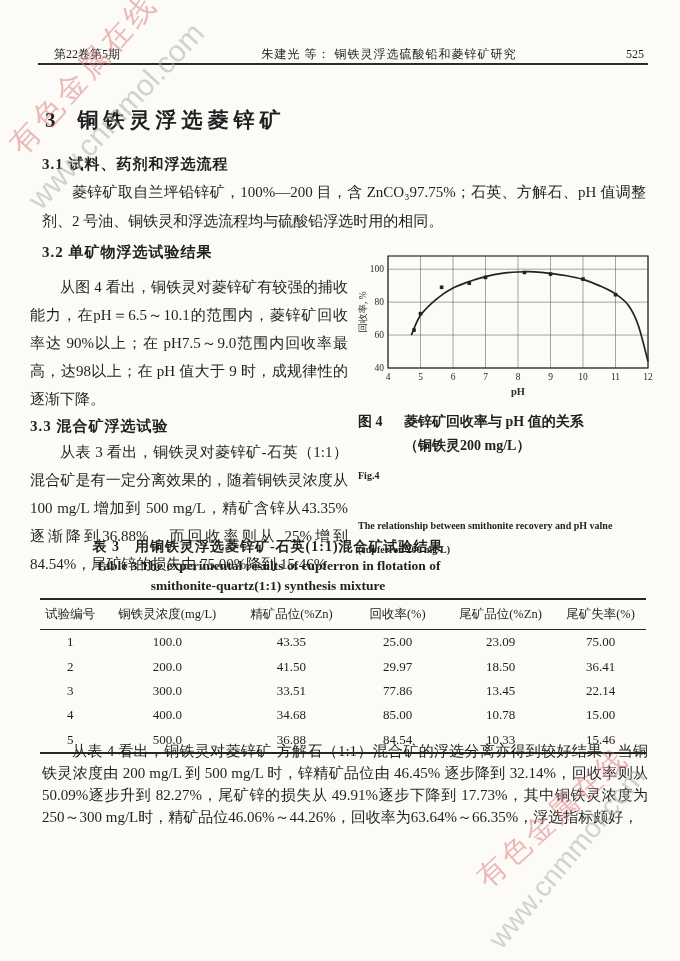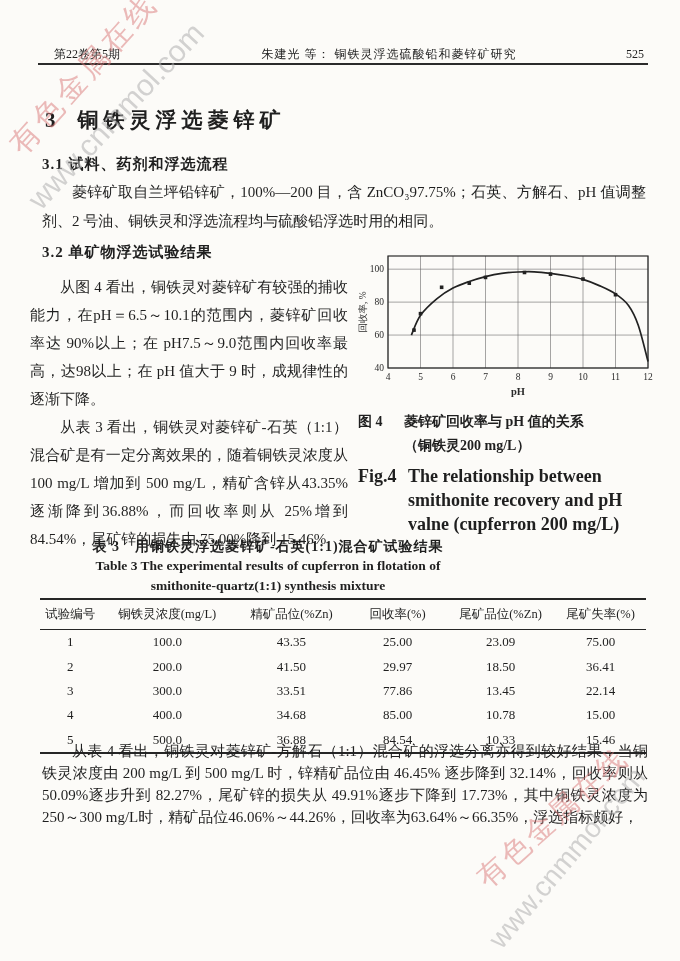--- a/index.html
+++ b/index.html
@@ -37,21 +37,21 @@
   .para{font-size:15px;line-height:28px;text-align:justify;text-indent:2em;}
   .para1{position:absolute;left:42px;top:178px;width:604px;line-height:29px;}
   .leftcol{position:absolute;left:30px;top:265px;width:318px;margin-top:8px;}
   .leftcol .hsub{margin:4px 0 2px 0;}
   .rightcol{position:absolute;left:358px;top:250px;width:297px;}
 
   
   .cap{display:flex;font-size:14px;font-weight:600;line-height:24px;margin-top:6px;}
   .cap .lbl{flex:0 0 46px;}
   .cap .txt{flex:1;}
-  .cap-en{font-size:18px;}
+  .cap-en{font-size:10px;flex-direction:column;}
   .cap-en .lbl{flex:0 0 50px;}
 
   
   .tbl-title{position:absolute;left:0;top:538px;width:536px;text-align:center;}
   .tbl-title .cn{font-size:14px;font-weight:bold;letter-spacing:1px;}
   .tbl-title .en{font-size:13.5px;font-weight:600;line-height:20px;}
   table.data{
     position:absolute;left:40px;top:598px;width:606px;
     border-collapse:collapse;table-layout:fixed;
     border-top:2px solid #262626;border-bottom:2px solid #262626;
@@ -87,20 +87,21 @@
     <span class="num">3</span><span>铜铁灵浮选菱锌矿</span>
   </div>
 
   <div class="hsub abs1">3.1 试料、药剂和浮选流程</div>
   <div class="para para1">菱锌矿取自兰坪铅锌矿，100%—200 目，含 ZnCO₃97.75%；石英、方解石、pH 值调整剂、2 号油、铜铁灵和浮选流程均与硫酸铅浮选时用的相同。</div>
 
   <div class="hsub abs2">3.2 单矿物浮选试验结果</div>
 
   <div class="leftcol">
     <div class="para">从图 4 看出，铜铁灵对菱锌矿有较强的捕收能力，在pH＝6.5～10.1的范围内，菱锌矿回收率达 90%以上；在 pH7.5～9.0范围内回收率最高，达98以上；在 pH 值大于 9 时，成规律性的逐渐下降。</div>
+    <div class="hsub">3.3 混合矿浮选试验</div>
     <div class="para">从表 3 看出，铜铁灵对菱锌矿-石英（1:1）混合矿是有一定分离效果的，随着铜铁灵浓度从 100 mg/L 增加到 500 mg/L，精矿含锌从43.35%逐渐降到36.88%，而回收率则从 25%增到 84.54%，尾矿锌的损失由 75.00%降到 15.46%</div>
   </div>
 
   <div class="rightcol">
     <svg width="297" height="150" viewBox="0 0 297 150">
         <line x1="30" y1="6" x2="30" y2="118" stroke="#6a6a6a" stroke-width="0.6"></line>
         <text x="30" y="130" font-size="9.5" text-anchor="middle">4</text>
         <line x1="62.5" y1="6" x2="62.5" y2="118" stroke="#6a6a6a" stroke-width="0.6"></line>
         <text x="62.5" y="130" font-size="9.5" text-anchor="middle">5</text>
         <line x1="95" y1="6" x2="95" y2="118" stroke="#6a6a6a" stroke-width="0.6"></line>

